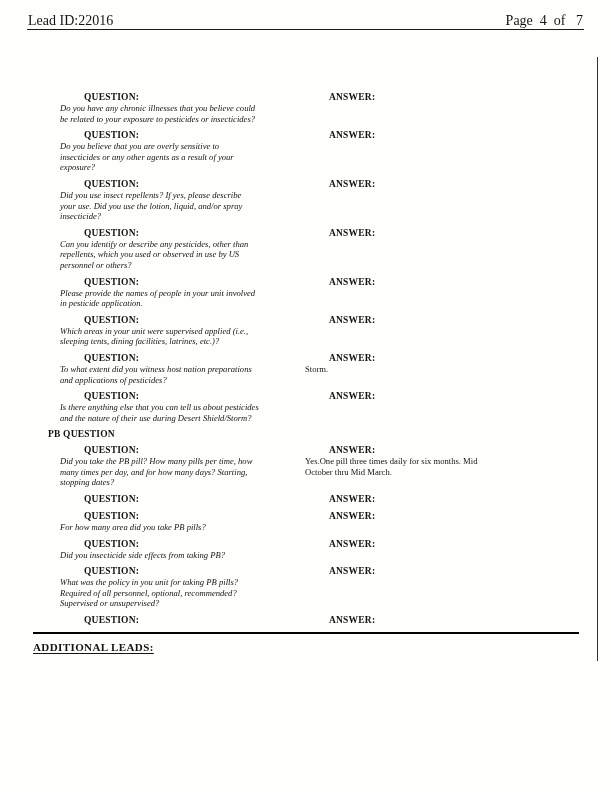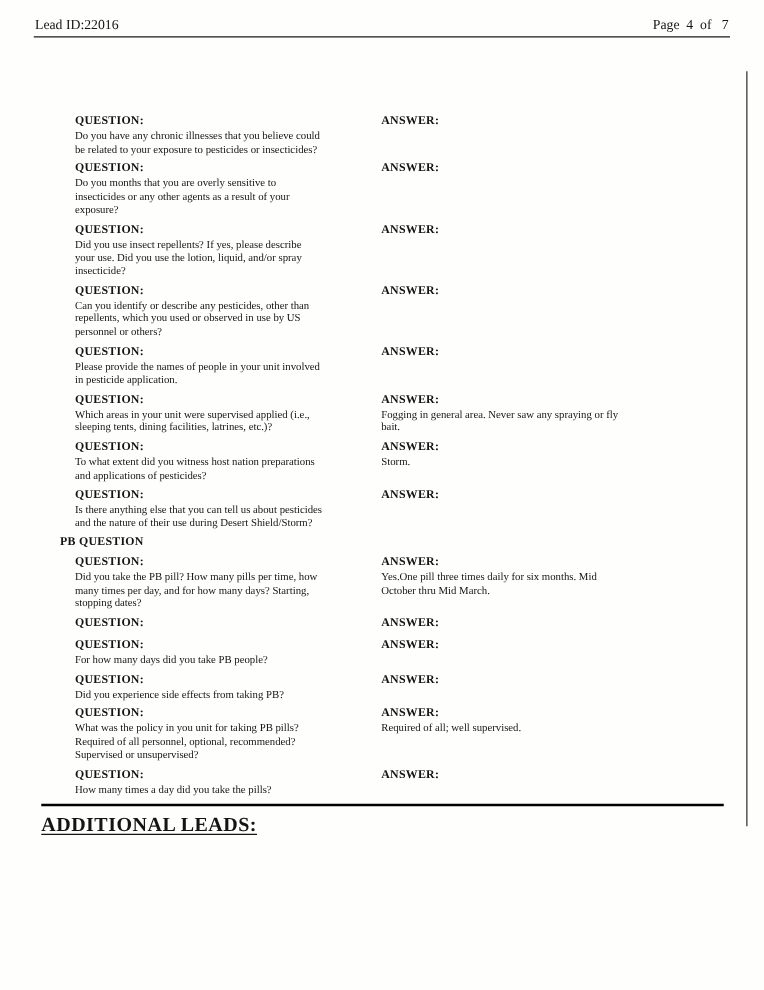--- a/index.html
+++ b/index.html
@@ -8,47 +8,47 @@
     position:relative;
     width:611px; height:792px;
     background:#fefefd;
     color:#141414;
     font-family:"Liberation Serif","DejaVu Serif",serif;
     overflow:hidden;
   }
   .header {
     display:flex; justify-content:space-between; align-items:flex-end;
     padding:15px 28px 3px 28px;
-    font-size:11px; line-height:11px;
+    font-size:14px; line-height:11px;
   }
   .header span { white-space:pre; }
   .header-rule { border-top:1px solid #1a1a1a; margin:0 27px; }
   .content { padding:62px 30px 0 60px; }
   .qa-row {
     display:grid;
     grid-template-columns:245px 1fr;
     margin-bottom:6px;
   }
   .lbl {
-    font-weight:bold; font-size:9.5px; line-height:11px; letter-spacing:0.2px;
+    font-weight:bold; font-size:9.5px; line-height:11px; letter-spacing:0.2px;margin-left:24px;
   }
   .q-text, .a-text {
     font-size:8.6px; line-height:10.6px; white-space:pre-line;
   }
-  .q-text { width:250px; }
+  .q-text { width:250px;font-style:italic; }
   .a-text { width:262px; }
   .section-title {
     font-weight:bold; font-size:9.5px; line-height:11px;
     margin:1px 0 5px -12px; letter-spacing:0.2px;
   }
   .footer-rule { border-top:2.6px solid #000; margin:4px 32px 0 33px; }
   .additional {
     display:inline-block;
     margin:7px 0 0 33px;
-    font-weight:bold; font-size:16px; letter-spacing:0.4px;
+    font-weight:bold; font-size:11px; letter-spacing:0.4px;
     text-decoration:underline; text-underline-offset:2px;
   }
   .scan-line {
     position:absolute; top:57px; right:13px;
     width:1px; height:604px; background:#333;
   }
 </style>
 </head>
 <body>
 
@@ -70,21 +70,21 @@
       </div>
       <div>
         <div class="lbl">ANSWER:</div>
         <div class="a-text"></div>
       </div>
     </div>
 
     <div class="qa-row">
       <div>
         <div class="lbl">QUESTION:</div>
-        <div class="q-text">Do you months that you are overly sensitive to
+        <div class="q-text">Do you believe that you are overly sensitive to
 insecticides or any other agents as a result of your
 exposure?</div>
       </div>
       <div>
         <div class="lbl">ANSWER:</div>
         <div class="a-text"></div>
       </div>
     </div>
 
     <div class="qa-row">
@@ -125,22 +125,20 @@
     </div>
 
     <div class="qa-row">
       <div>
         <div class="lbl">QUESTION:</div>
         <div class="q-text">Which areas in your unit were supervised applied (i.e.,
 sleeping tents, dining facilities, latrines, etc.)?</div>
       </div>
       <div>
         <div class="lbl">ANSWER:</div>
-        <div class="a-text">Fogging in general area.  Never saw any spraying or fly
-bait.</div>
       </div>
     </div>
 
     <div class="qa-row">
       <div>
         <div class="lbl">QUESTION:</div>
         <div class="q-text">To what extent did you witness host nation preparations
 and applications of pesticides?</div>
       </div>
       <div>
@@ -183,56 +181,54 @@
       </div>
       <div>
         <div class="lbl">ANSWER:</div>
         <div class="a-text"></div>
       </div>
     </div>
 
     <div class="qa-row">
       <div>
         <div class="lbl">QUESTION:</div>
-        <div class="q-text">For how many days did you take PB people?</div>
-      </div>
-      <div>
-        <div class="lbl">ANSWER:</div>
-        <div class="a-text"></div>
-      </div>
-    </div>
-
-    <div class="qa-row">
-      <div>
-        <div class="lbl">QUESTION:</div>
-        <div class="q-text">Did you experience side effects from taking PB?</div>
+        <div class="q-text">For how many area did you take PB pills?</div>
+      </div>
+      <div>
+        <div class="lbl">ANSWER:</div>
+        <div class="a-text"></div>
+      </div>
+    </div>
+
+    <div class="qa-row">
+      <div>
+        <div class="lbl">QUESTION:</div>
+        <div class="q-text">Did you insecticide side effects from taking PB?</div>
       </div>
       <div>
         <div class="lbl">ANSWER:</div>
         <div class="a-text"></div>
       </div>
     </div>
 
     <div class="qa-row">
       <div>
         <div class="lbl">QUESTION:</div>
         <div class="q-text">What was the policy in you unit for taking PB pills?
 Required of all personnel, optional, recommended?
 Supervised or unsupervised?</div>
       </div>
       <div>
         <div class="lbl">ANSWER:</div>
-        <div class="a-text">Required of all; well supervised.</div>
-      </div>
-    </div>
-
-    <div class="qa-row">
-      <div>
-        <div class="lbl">QUESTION:</div>
-        <div class="q-text">How many times a day did you take the pills?</div>
+      </div>
+    </div>
+
+    <div class="qa-row">
+      <div>
+        <div class="lbl">QUESTION:</div>
       </div>
       <div>
         <div class="lbl">ANSWER:</div>
         <div class="a-text"></div>
       </div>
     </div>
 
   </div>
 
   <div class="footer-rule"></div>

